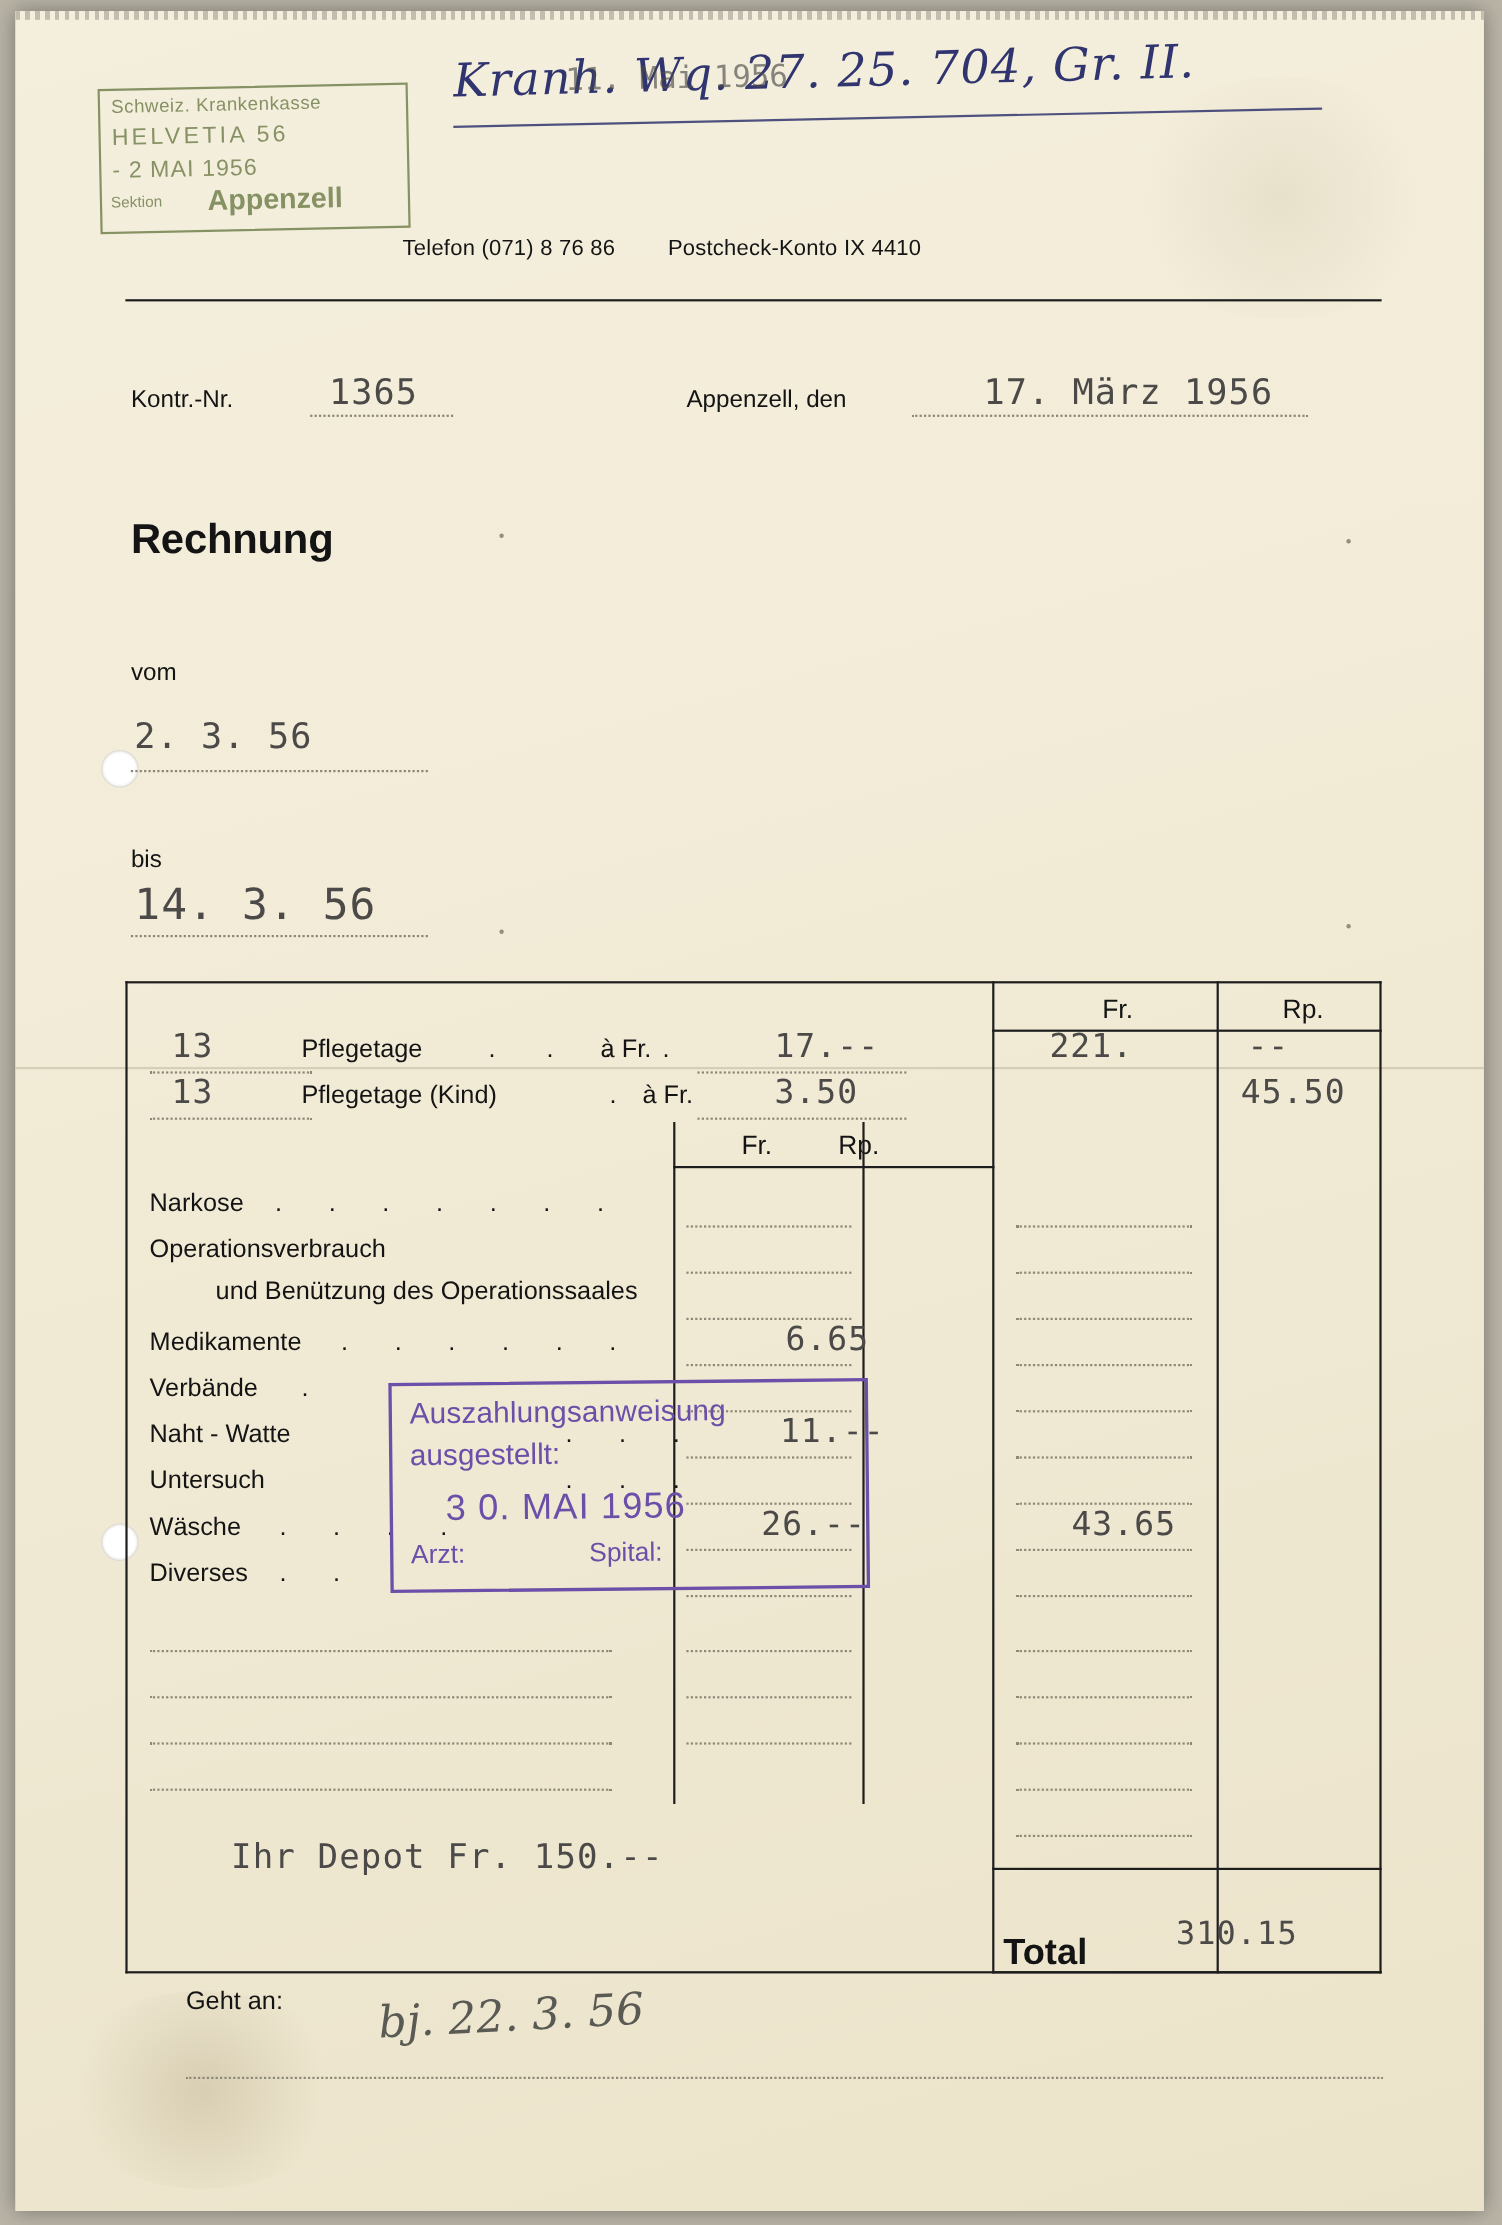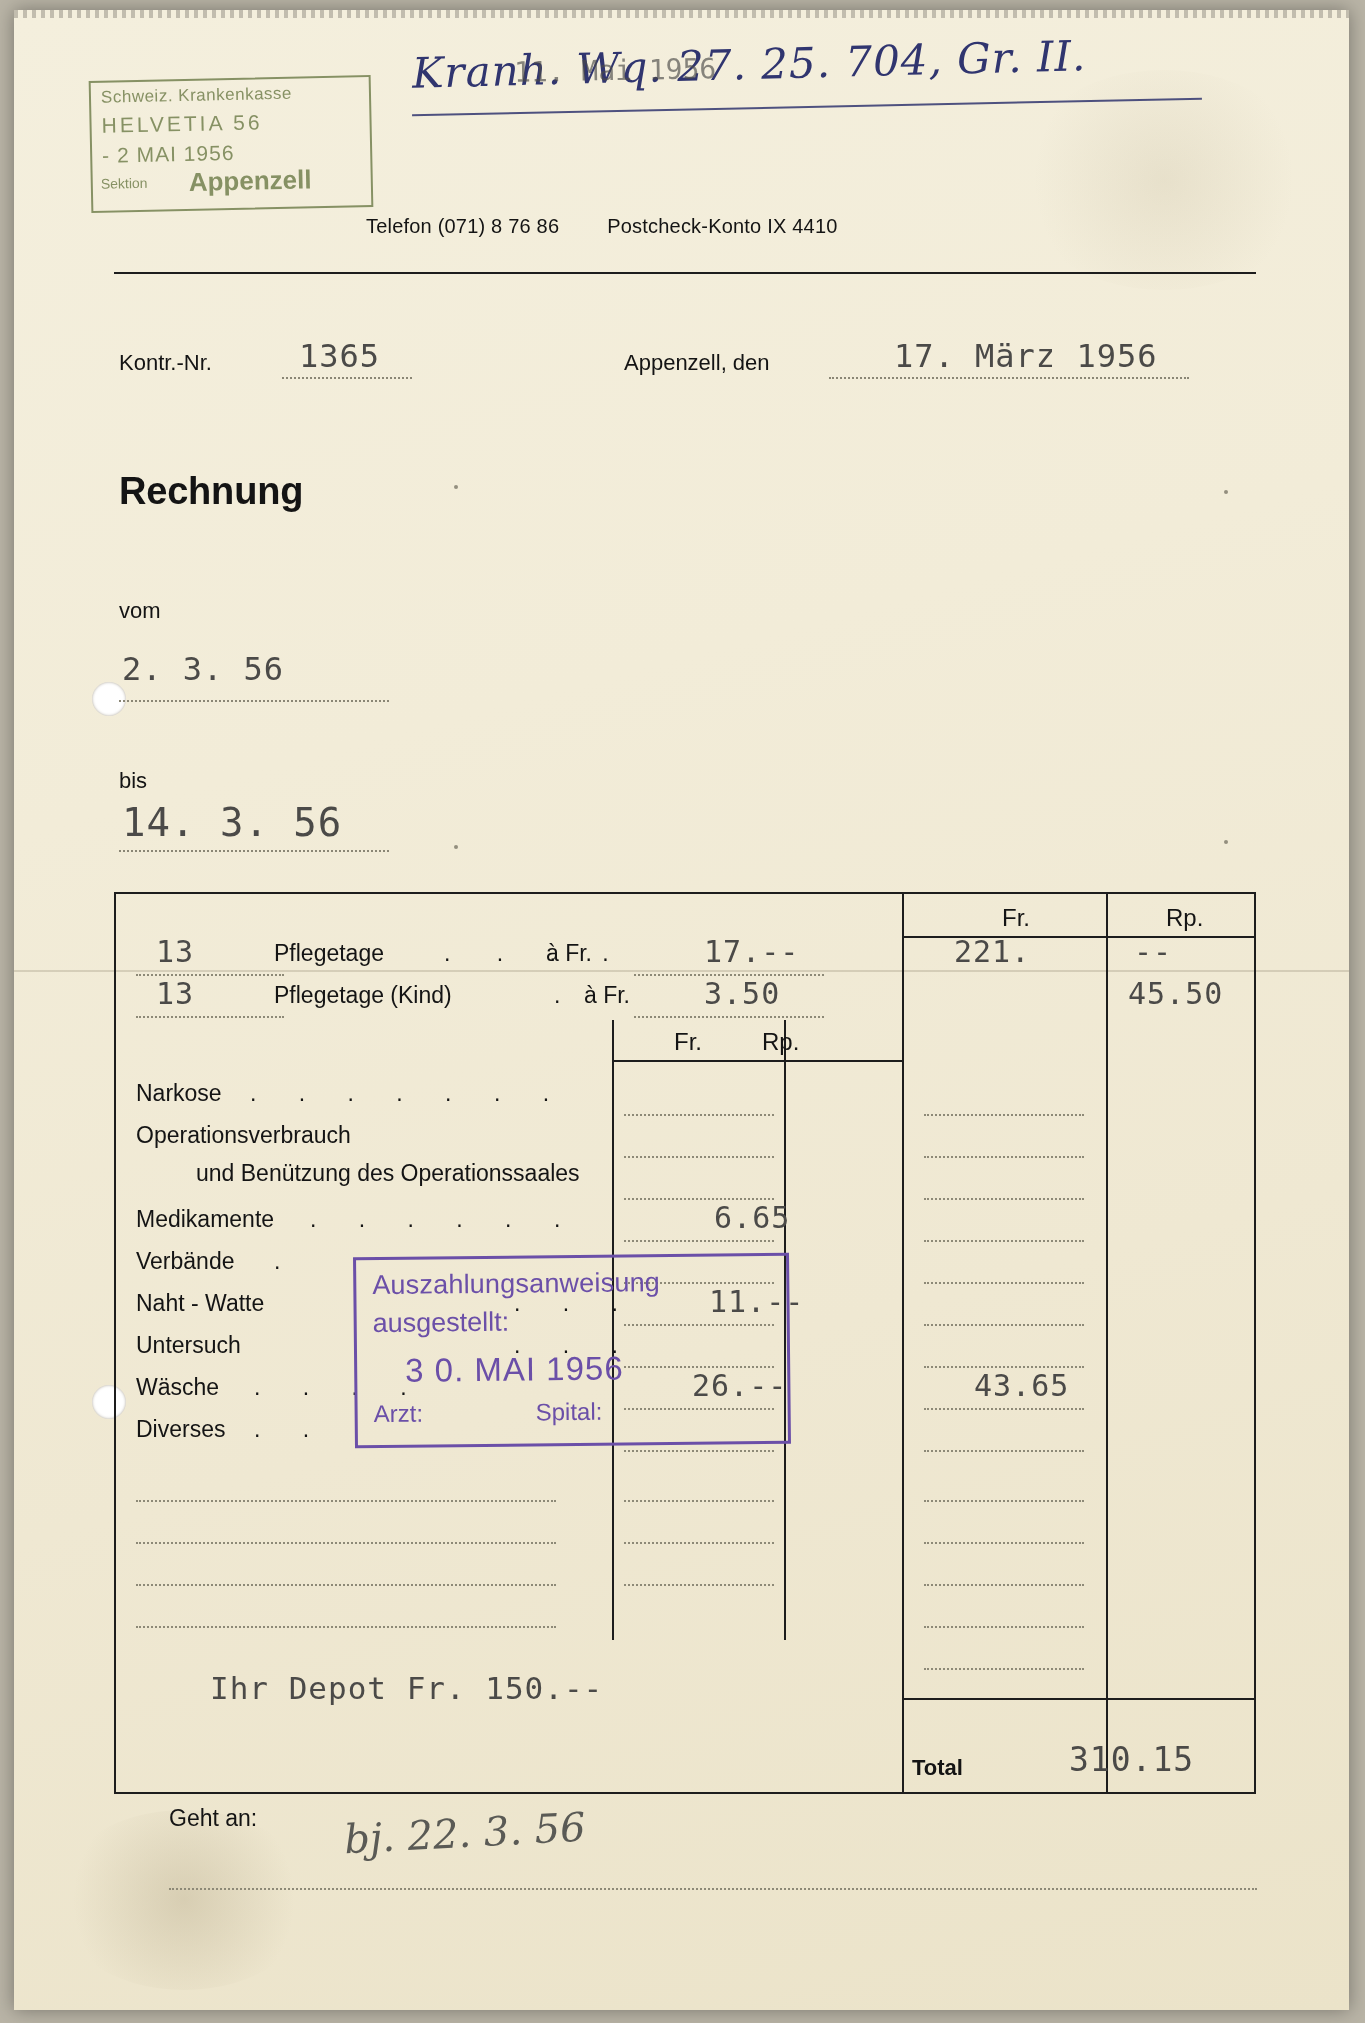--- a/index.html
+++ b/index.html
@@ -132,22 +132,22 @@
     transform:rotate(-0.6deg);
   }
   #stamp-violet div{position:absolute;white-space:nowrap;}
   #sv1{left:16px;top:10px;font-size:27px;letter-spacing:.2px;}
   #sv2{left:16px;top:48px;font-size:27px;}
   #sv3{left:48px;top:92px;font-size:33px;letter-spacing:1px;}
   #sv4{left:16px;top:140px;font-size:24px;}
   #sv5{left:178px;top:140px;font-size:24px;}
 
   #depot{position:absolute;left:196px;top:1660px;font-size:31px;}
-  #total-label{position:absolute;left:898px;top:1745px;font-size:22px;font-weight:bold;}
-  #total-val{position:absolute;left:1055px;top:1730px;font-size:33px;}
+  #total-label{position:absolute;left:898px;top:1745px;font-size:33px;font-weight:bold;}
+  #total-val{position:absolute;left:1055px;top:1730px;font-size:29px;}
 
   #geht-an{position:absolute;left:155px;top:1795px;font-size:23px;}
   #geht-hw{
     position:absolute;left:330px;top:1800px;
     font-family:"DejaVu Serif",serif;font-style:italic;font-size:40px;color:#5a5a55;
     transform:rotate(-3deg);
   }
   #geht-line{position:absolute;left:155px;top:1878px;width:1088px;border-bottom:2px dotted #8d8977;}
 
   #footer{

